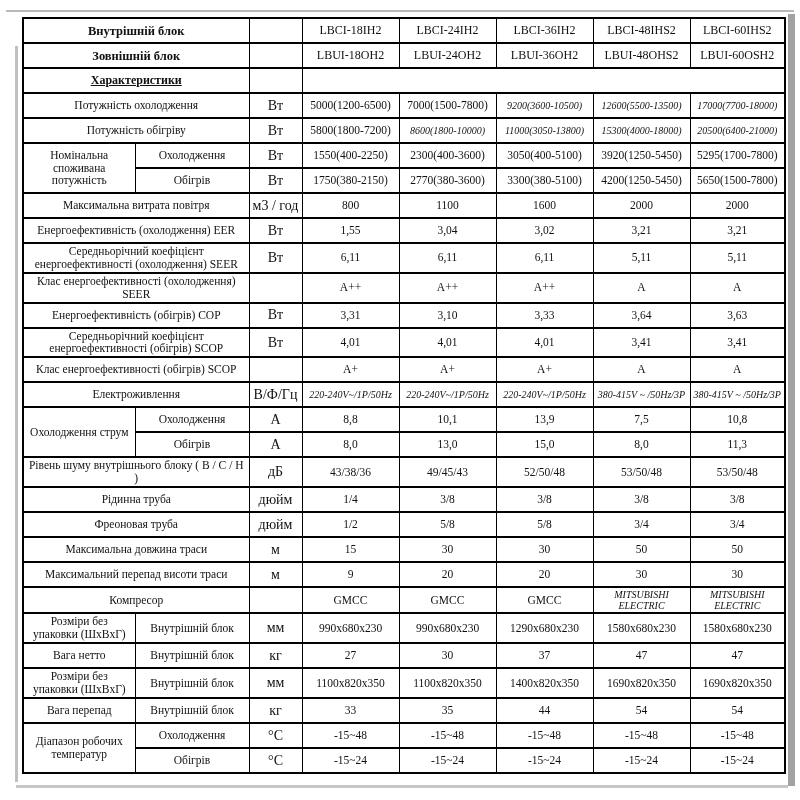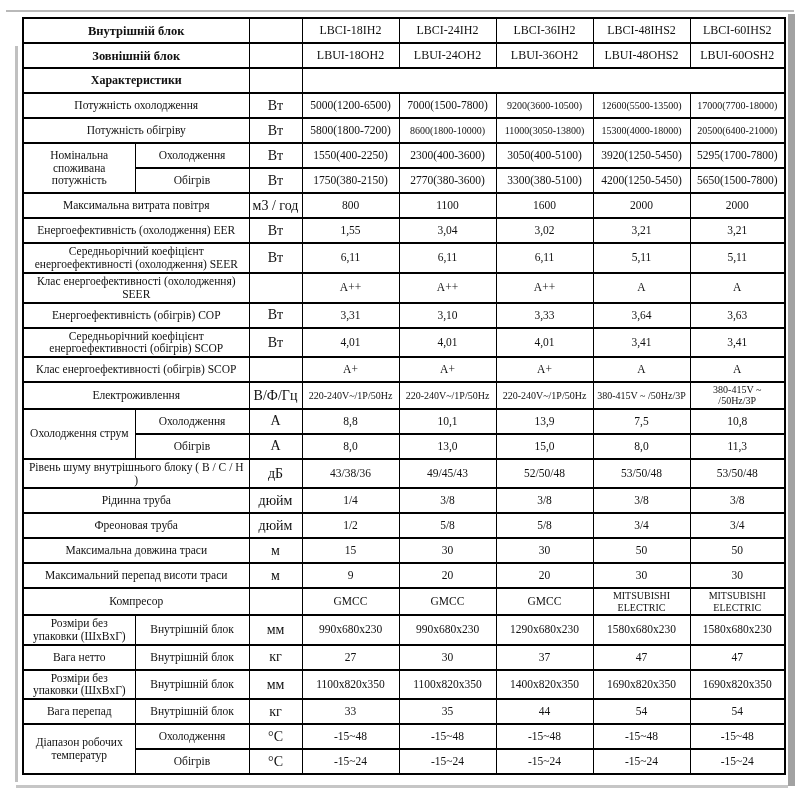--- a/index.html
+++ b/index.html
@@ -32,22 +32,22 @@
     vertical-align:middle;
     font-size:11.5px;
     line-height:1.12;
     padding:1px 3px;
     height:21px;
     word-wrap:break-word;
   }
   td.hdr{font-weight:bold;font-size:12.5px;}
   td.model{font-weight:normal;font-size:12px;}
   td.section{font-weight:bold;font-size:12px;}
-  td.section span{}
-  td.v-long{font-size:10px;}
+  td.section span{text-decoration:underline;}
+  td.v-long{font-size:10px;font-style:italic;}
   td.unit{font-size:14px;}
 </style>
 </head>
 <body>
 
 <div class="scan-line-top"></div>
 <div class="scan-strip-left"></div>
 <div class="scan-strip-right"></div>
 <div class="scan-strip-bottom"></div>
 

